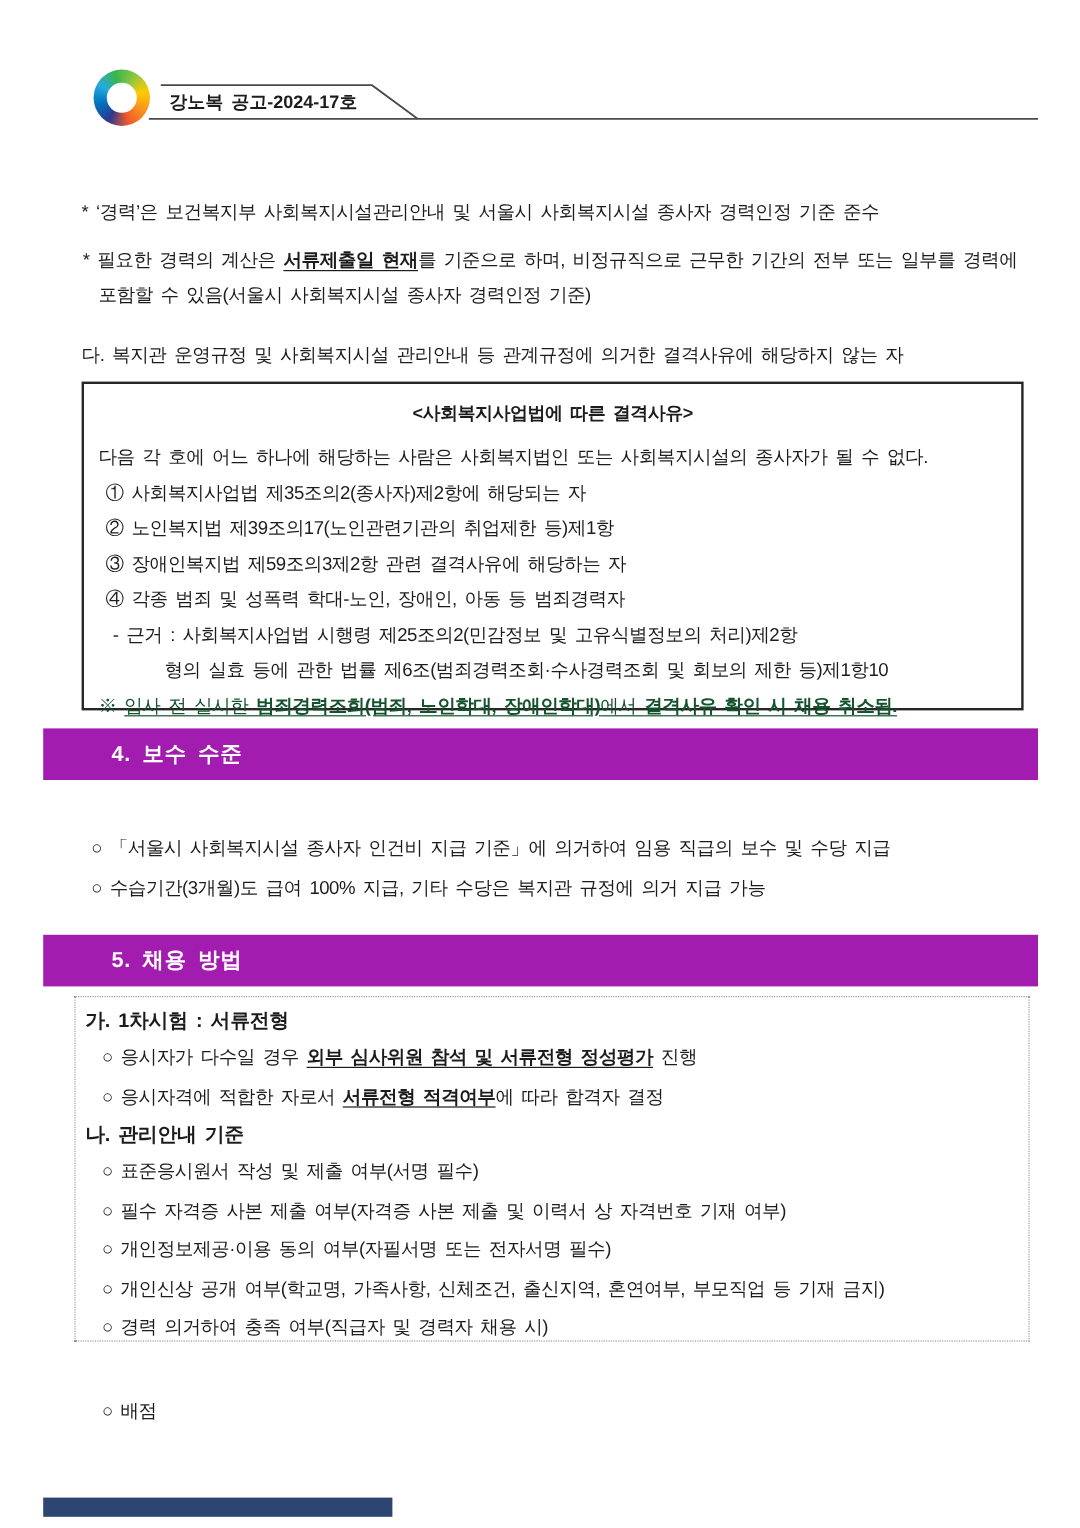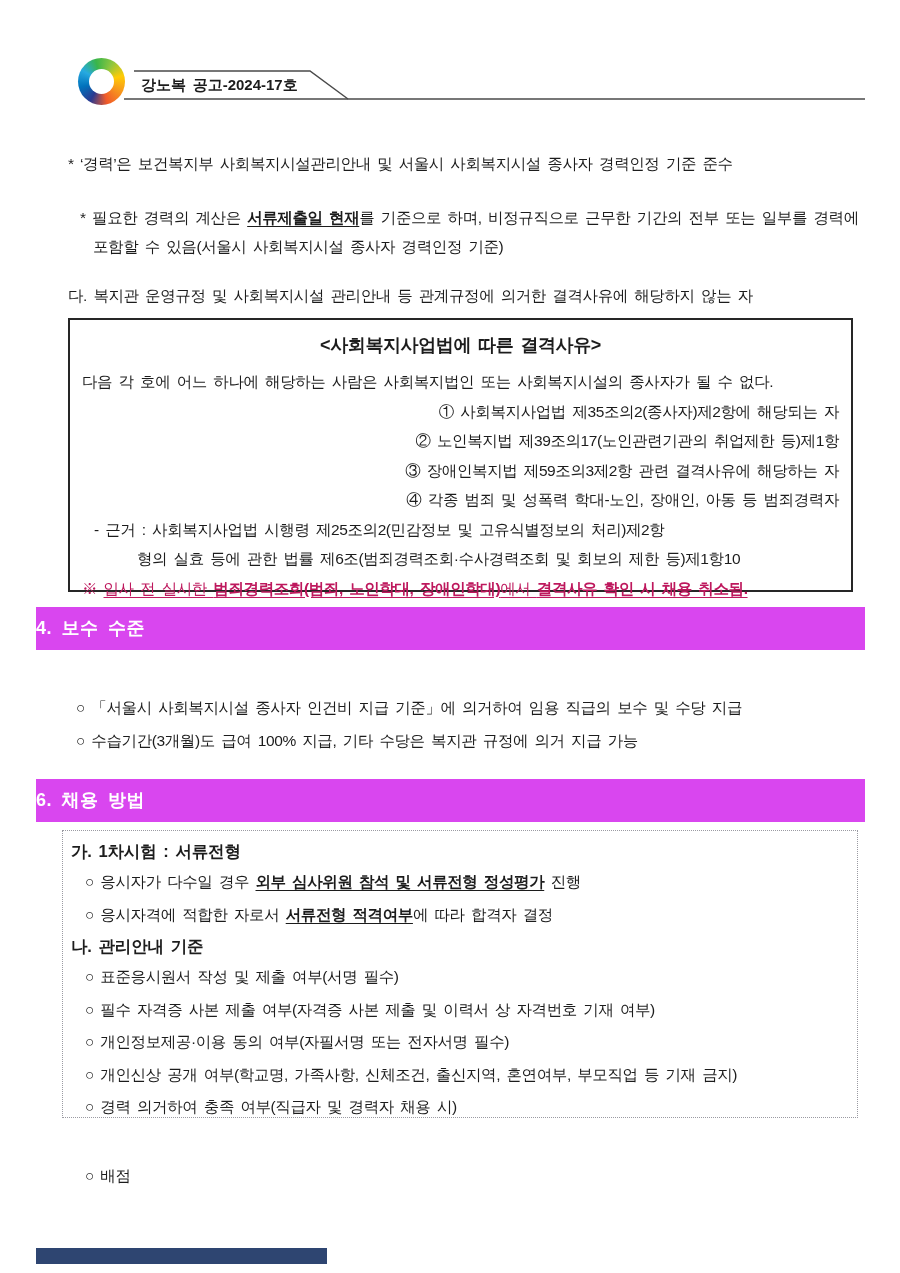--- a/index.html
+++ b/index.html
@@ -23,31 +23,31 @@
   .ln { white-space:nowrap; }
   .bu { font-weight:bold; text-decoration:underline; text-underline-offset:3px; }
   .u { text-decoration:underline; text-underline-offset:3px; }
   
   .note2 { width:786px; line-height:29px; padding-left:13px; text-indent:-13px; }
   
   .disq-box {
     position:absolute; left:68px; top:318px; width:785px; height:274px;
     border:2px solid #262626; padding:7px 12px 0 12px;
   }
-  .disq-title { text-align:center; font-weight:bold; font-size:18px; line-height:30px; margin:3px 0 7px 0; }
+  .disq-title { text-align:center; font-weight:bold; font-size:15px; line-height:30px; margin:3px 0 7px 0; }
   .disq-row { line-height:29.5px; white-space:nowrap; }
-  .disq-item { padding-left:6px;text-align:right; }
+  .disq-item { padding-left:6px; }
   .basis1 { padding-left:12px; }
   .basis2 { padding-left:55px; }
-  .warn { color:#be185d; }
+  .warn { color:#14532d; }
   
   .sec-banner {
-    position:absolute; left:36px; width:829px; height:43px; background:#d946ef;
+    position:absolute; left:36px; width:829px; height:43px; background:#a21caf;
     color:#ffffff; font-weight:bold; font-size:18px; line-height:43px;
-    letter-spacing:0.5px; word-spacing:4px;
+    padding-left:57px; letter-spacing:0.5px; word-spacing:4px;
   }
   
   .s4-list { left:76px; top:691px; line-height:33px; }
   
   .dotted-box {
     position:absolute; left:62px; top:830px; width:796px; height:288px;
     border:1.5px dotted #9a9aa2; padding:5px 14px 0 8px;
   }
   .part-title { font-weight:bold; font-size:16.5px; line-height:30px; letter-spacing:-0.2px; }
   .s5-item { line-height:32.5px; padding-left:14px; white-space:nowrap; }
@@ -58,43 +58,43 @@
 
 <div class="page">
 
   <div class="logo"></div>
   <svg class="hdr-rule" viewBox="0 0 900 130">
     <path d="M124 99 H865" stroke="#4a4a4a" stroke-width="1.5" fill="none"></path>
     <path d="M134 71 H310 L348 99" stroke="#4a4a4a" stroke-width="1.5" fill="none"></path>
   </svg>
   <div class="doc-number">강노복 공고-2024-17호</div>
 
-  <div class="abs ln" style="left:68px; top:154px;">* ‘경력’은 보건복지부 사회복지시설관리안내 및 서울시 사회복지시설 종사자 경력인정 기준 준수</div>
-  <div class="abs note2" style="left:80px; top:203px;"><span>* 필요한 경력의 계산은 </span><span class="bu">서류제출일 현재</span><span>를 기준으로 하며, 비정규직으로 근무한 기간의 전부 또는 일부를 경력에 포함할 수 있음(서울시 사회복지시설 종사자 경력인정 기준)</span></div>
+  <div class="abs ln" style="left:68px; top:167px;">* ‘경력’은 보건복지부 사회복지시설관리안내 및 서울시 사회복지시설 종사자 경력인정 기준 준수</div>
+  <div class="abs note2" style="left:69px; top:203px;"><span>* 필요한 경력의 계산은 </span><span class="bu">서류제출일 현재</span><span>를 기준으로 하며, 비정규직으로 근무한 기간의 전부 또는 일부를 경력에 포함할 수 있음(서울시 사회복지시설 종사자 경력인정 기준)</span></div>
   <div class="abs ln" style="left:68px; top:286px;">다. 복지관 운영규정 및 사회복지시설 관리안내 등 관계규정에 의거한 결격사유에 해당하지 않는 자</div>
 
   <div class="disq-box">
     <div class="disq-title">&lt;사회복지사업법에 따른 결격사유&gt;</div>
     <div class="disq-row">다음 각 호에 어느 하나에 해당하는 사람은 사회복지법인 또는 사회복지시설의 종사자가 될 수 없다.</div>
     <div class="disq-row disq-item">① 사회복지사업법 제35조의2(종사자)제2항에 해당되는 자</div>
     <div class="disq-row disq-item">② 노인복지법 제39조의17(노인관련기관의 취업제한 등)제1항</div>
     <div class="disq-row disq-item">③ 장애인복지법 제59조의3제2항 관련 결격사유에 해당하는 자</div>
     <div class="disq-row disq-item">④ 각종 범죄 및 성폭력 학대-노인, 장애인, 아동 등 범죄경력자</div>
     <div class="disq-row basis1">- 근거 : 사회복지사업법 시행령 제25조의2(민감정보 및 고유식별정보의 처리)제2항</div>
     <div class="disq-row basis2">형의 실효 등에 관한 법률 제6조(범죄경력조회·수사경력조회 및 회보의 제한 등)제1항10</div>
     <div class="disq-row warn"><span>※ </span><span class="u">입사 전 실시한 </span><span class="bu">범죄경력조회(범죄, 노인학대, 장애인학대)</span><span class="u">에서 </span><span class="bu">결격사유 확인 시 채용 취소됨.</span></div>
   </div>
 
   <div class="sec-banner" style="top:607px;">4. 보수 수준</div>
   <div class="abs s4-list">
     <div class="ln">○ 「서울시 사회복지시설 종사자 인건비 지급 기준」에 의거하여 임용 직급의 보수 및 수당 지급</div>
     <div class="ln">○ 수습기간(3개월)도 급여 100% 지급, 기타 수당은 복지관 규정에 의거 지급 가능</div>
   </div>
 
-  <div class="sec-banner" style="top:779px;">6. 채용 방법</div>
+  <div class="sec-banner" style="top:779px;">5. 채용 방법</div>
   <div class="dotted-box">
     <div class="part-title">가. 1차시험 : 서류전형</div>
     <div class="s5-item"><span>○ 응시자가 다수일 경우 </span><span class="bu">외부 심사위원 참석 및 서류전형 정성평가</span><span> 진행</span></div>
     <div class="s5-item"><span>○ 응시자격에 적합한 자로서 </span><span class="bu">서류전형 적격여부</span><span>에 따라 합격자 결정</span></div>
     <div class="part-title">나. 관리안내 기준</div>
     <div class="s5-item">○ 표준응시원서 작성 및 제출 여부(서명 필수)</div>
     <div class="s5-item">○ 필수 자격증 사본 제출 여부(자격증 사본 제출 및 이력서 상 자격번호 기재 여부)</div>
     <div class="s5-item">○ 개인정보제공·이용 동의 여부(자필서명 또는 전자서명 필수)</div>
     <div class="s5-item">○ 개인신상 공개 여부(학교명, 가족사항, 신체조건, 출신지역, 혼연여부, 부모직업 등 기재 금지)</div>
     <div class="s5-item">○ 경력 의거하여 충족 여부(직급자 및 경력자 채용 시)</div>

